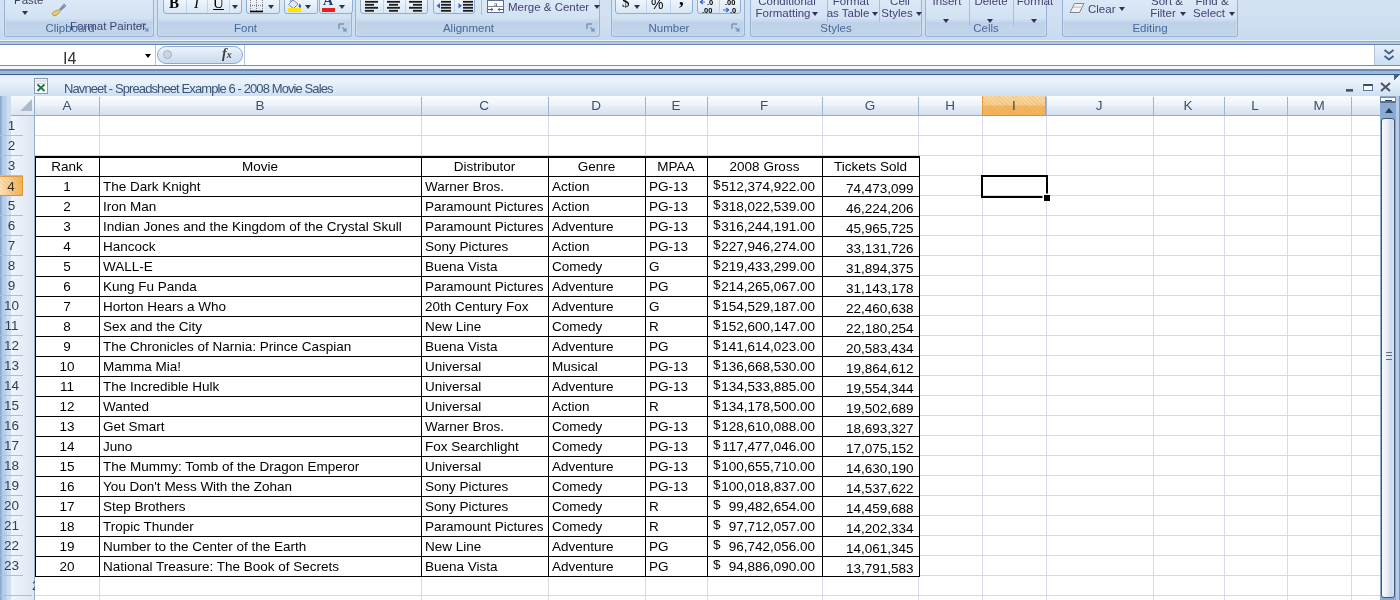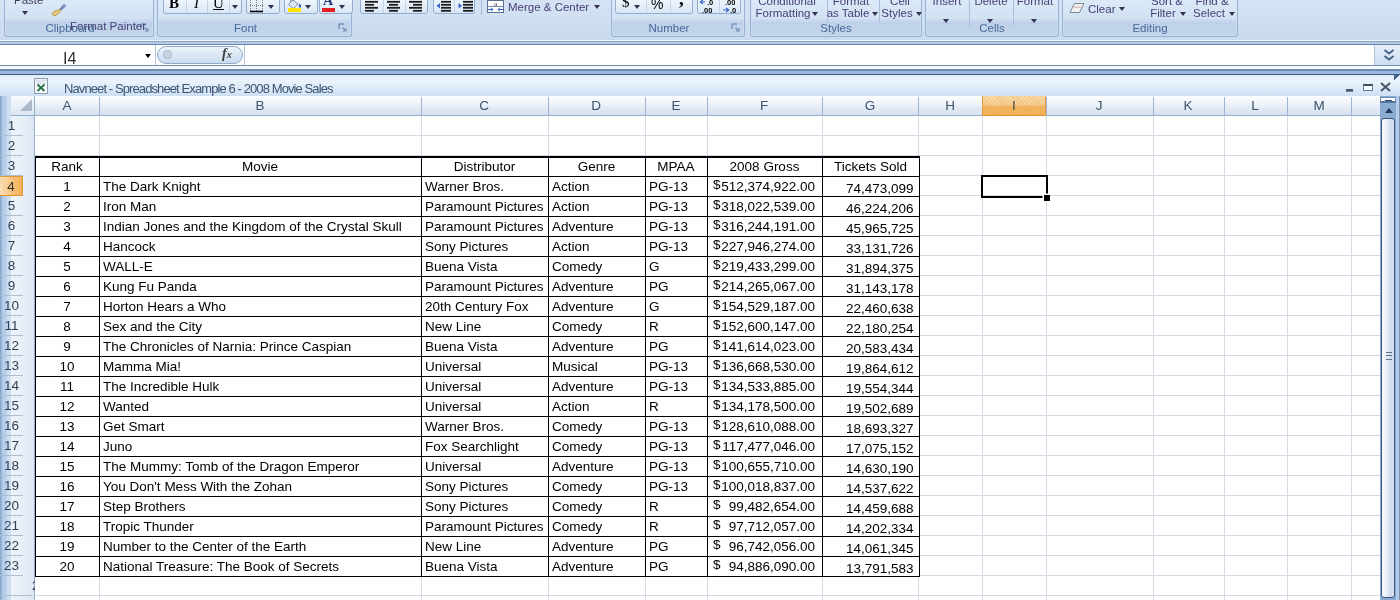--- a/index.html
+++ b/index.html
@@ -97,32 +97,40 @@
       </svg>
     </div>
 <div class="grp" style="left:4px;width:150px">
       <div class="glabel" style="right:18px">Clipboard</div>
       <svg class="launch" viewBox="0 0 10 10">
         <path d="M1 1 h5 M1 1 v5" stroke="#6e8cb0" stroke-width="1.5" fill="none"></path>
         <path d="M4.5 4.5 L8 8" stroke="#6e8cb0" stroke-width="1.5"></path>
         <path d="M8.5 4.5 v4 h-4 z" fill="#6e8cb0"></path>
       </svg>
     </div>
+<div class="grp" style="left:355px;width:245px">
+      <div class="glabel" style="right:18px">Alignment</div>
+      <svg class="launch" viewBox="0 0 10 10">
+        <path d="M1 1 h5 M1 1 v5" stroke="#6e8cb0" stroke-width="1.5" fill="none"></path>
+        <path d="M4.5 4.5 L8 8" stroke="#6e8cb0" stroke-width="1.5"></path>
+        <path d="M8.5 4.5 v4 h-4 z" fill="#6e8cb0"></path>
+      </svg>
+    </div>
 <div class="grp" style="left:611px;width:134px">
       <div class="glabel" style="right:18px">Number</div>
       <svg class="launch" viewBox="0 0 10 10">
         <path d="M1 1 h5 M1 1 v5" stroke="#6e8cb0" stroke-width="1.5" fill="none"></path>
         <path d="M4.5 4.5 L8 8" stroke="#6e8cb0" stroke-width="1.5"></path>
         <path d="M8.5 4.5 v4 h-4 z" fill="#6e8cb0"></path>
       </svg>
     </div>
 <div class="grp" style="left:750px;width:172px">
       <div class="glabel">Styles</div>
     </div>
-<div class="grp" style="left:925px;width:134px">
+<div class="grp" style="left:925px;width:122px">
       <div class="glabel">Cells</div>
     </div>
 <div class="grp" style="left:1062px;width:176px">
       <div class="glabel">Editing</div>
     </div>
 <div class="rtxt" style="left:14px;top:-6px;color:#3e3e5c">Paste</div>
 <div class="tri" style="left:22px;top:11px"></div>
 <svg class="abs" style="left:50px;top:1px" width="18" height="17" viewBox="0 0 18 17">
 <path d="M10 8 L14 3 L16 5 L11 9 Z" fill="#8090c8" stroke="#5a6aa8" stroke-width="0.8"></path>
 <path d="M2 13 C4 9 7 10 10 8 L11 9 C9 13 7 14 4 15 Z" fill="#e8c87a" stroke="#a8883a" stroke-width="0.8"></path>

